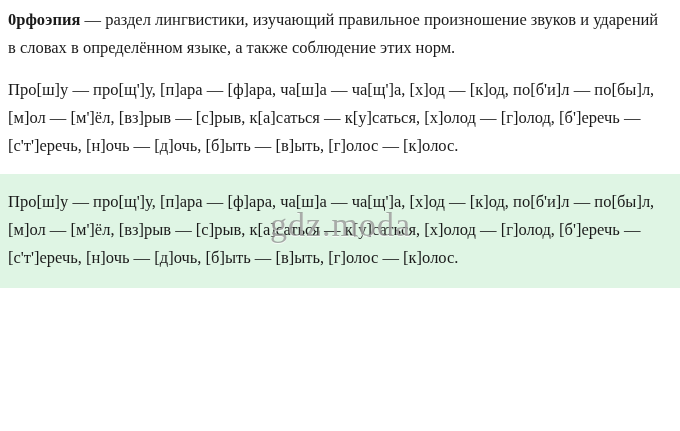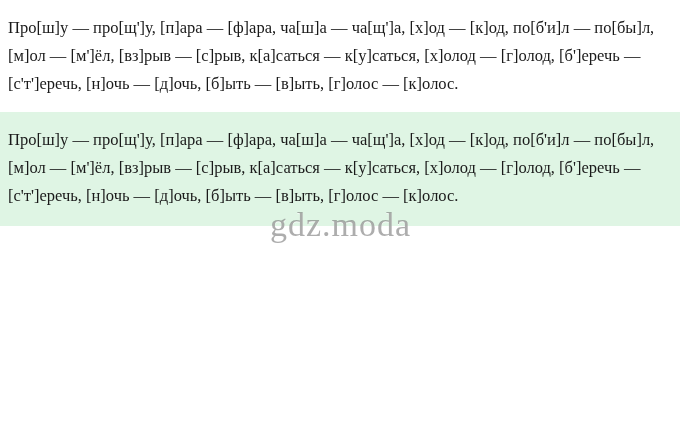--- a/index.html
+++ b/index.html
@@ -63,20 +63,23 @@
     letter-spacing: 1px;
     text-shadow: 0 1px 0 rgba(255,255,255,0.7);
     white-space: nowrap;
   }
 </style>
 </head>
 <body>
 
 <div class="page">
 
+  <div class="para definition">
+    <span class="term">0рфоэпия</span><span> — раздел лингвистики, изучающий правильное произношение звуков и ударений в словах в определённом языке, а также соблюдение этих норм.</span>
+  </div>
 
   <div class="para answer-plain">Про[ш]у — про[щ']у, [п]ара — [ф]ара, ча[ш]а — ча[щ']а, [х]од — [к]од, по[б'и]л — по[бы]л, [м]ол — [м']ёл, [вз]рыв — [с]рыв, к[а]саться — к[у]саться, [х]олод — [г]олод, [б']еречь — [с'т']еречь, [н]очь — [д]очь, [б]ыть — [в]ыть, [г]олос — [к]олос.</div>
 
   <div class="para answer-highlight">Про[ш]у — про[щ']у, [п]ара — [ф]ара, ча[ш]а — ча[щ']а, [х]од — [к]од, по[б'и]л — по[бы]л, [м]ол — [м']ёл, [вз]рыв — [с]рыв, к[а]саться — к[у]саться, [х]олод — [г]олод, [б']еречь — [с'т']еречь, [н]очь — [д]очь, [б]ыть — [в]ыть, [г]олос — [к]олос.</div>
 
   <div class="watermark">
     <div class="watermark-text">gdz.moda</div>
   </div>
 
 </div>

